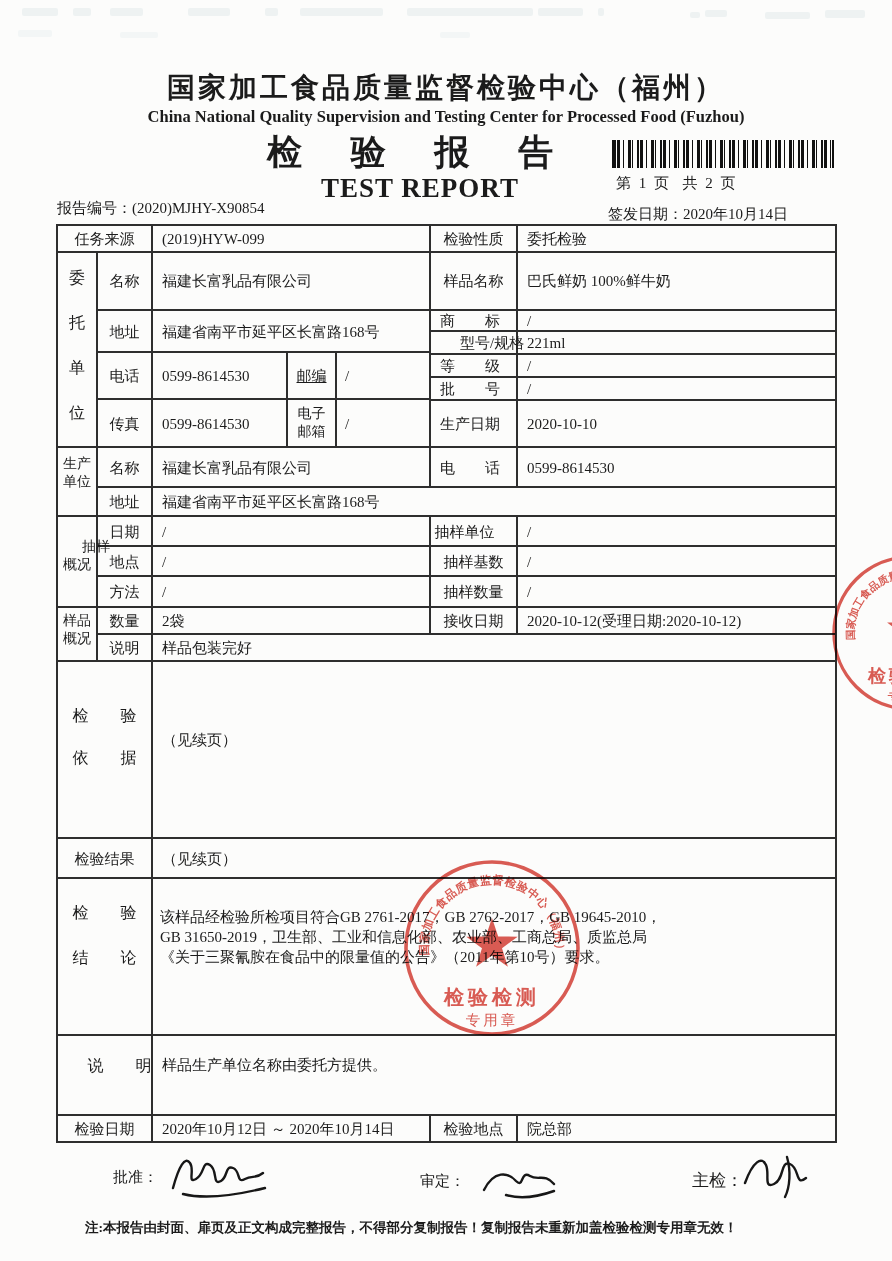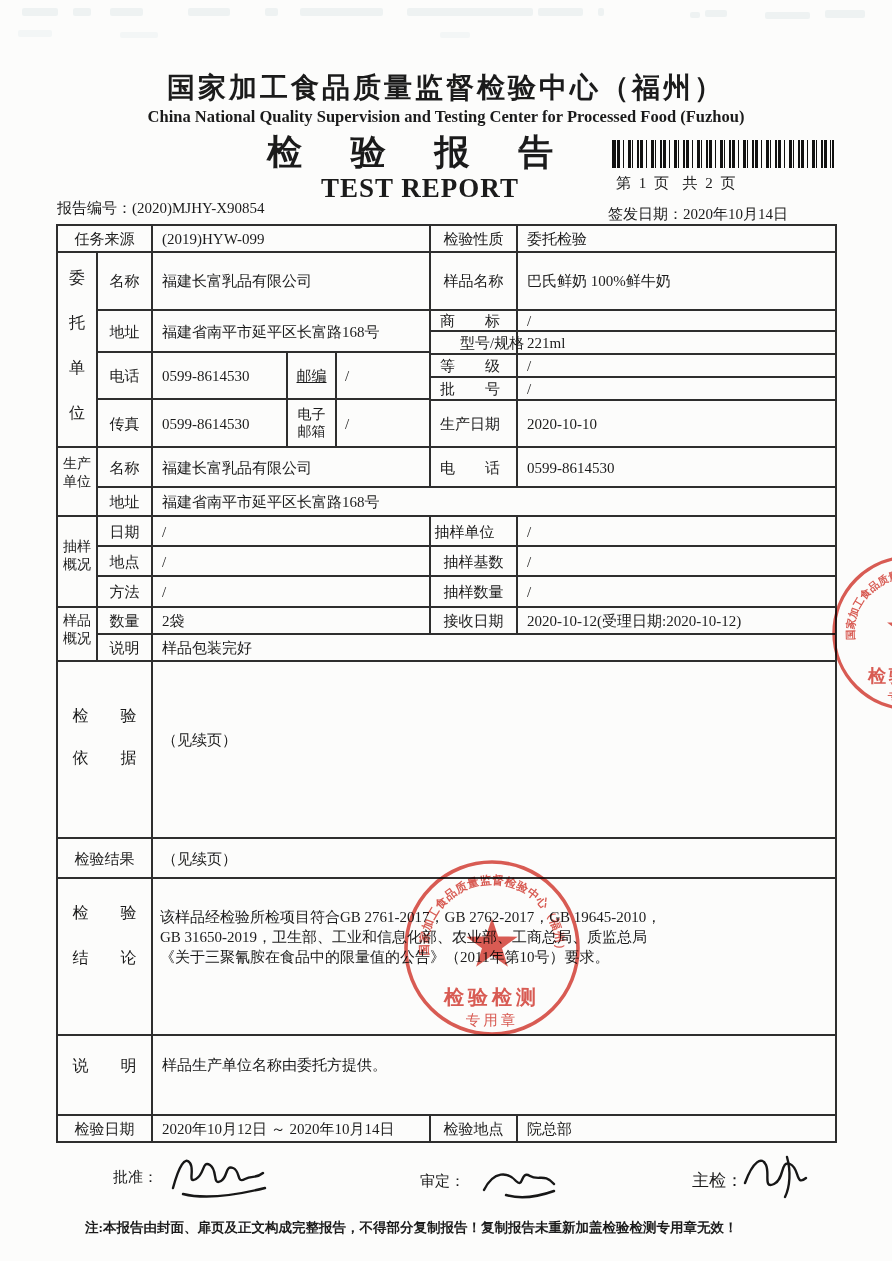--- a/index.html
+++ b/index.html
@@ -110,21 +110,21 @@
   <div class="t ct" style="left:97px;top:272px;width:55px;">名称</div>
   <div class="t" style="left:162px;top:272px;">福建长富乳品有限公司</div>
   <div class="t ct" style="left:97px;top:323px;width:55px;">地址</div>
   <div class="t" style="left:162px;top:323px;">福建省南平市延平区长富路168号</div>
   <div class="t ct" style="left:97px;top:367px;width:55px;">电话</div>
   <div class="t" style="left:162px;top:367px;">0599-8614530</div>
   <div class="t ct" style="left:287px;top:367px;width:49px;text-decoration:underline;">邮编</div>
   <div class="t" style="left:345px;top:367px;">/</div>
   <div class="t ct" style="left:97px;top:415px;width:55px;">传真</div>
   <div class="t" style="left:162px;top:415px;">0599-8614530</div>
-  <div class="t ct" style="left:287px;top:406px;width:49px;font-size:14px;">电子</div>
+  <div class="t ct" style="left:287px;top:406px;width:49px;font-size:14px;font-family:Liberation Mono, monospace;">电子</div>
   <div class="t ct" style="left:287px;top:423px;width:49px;font-size:14px;">邮箱</div>
   <div class="t" style="left:345px;top:415px;">/</div>
 
   <div class="t ct" style="left:430px;top:272px;width:87px;">样品名称</div>
   <div class="t" style="left:527px;top:272px;">巴氏鲜奶 100%鲜牛奶</div>
   <div class="t" style="left:440px;top:312px;">商　　标</div>
   <div class="t" style="left:527px;top:312px;">/</div>
   <div class="t" style="left:440px;top:334px;margin-left:20px;">型号/规格</div>
   <div class="t" style="left:527px;top:334px;">221ml</div>
   <div class="t" style="left:440px;top:357px;">等　　级</div>
@@ -136,21 +136,21 @@
 
   <div class="t ct" style="left:57px;top:455px;width:40px;font-size:14px;text-align:center;">生产</div>
   <div class="t ct" style="left:57px;top:473px;width:40px;font-size:14px;">单位</div>
   <div class="t ct" style="left:97px;top:459px;width:55px;">名称</div>
   <div class="t" style="left:162px;top:459px;">福建长富乳品有限公司</div>
   <div class="t" style="left:440px;top:459px;">电　　话</div>
   <div class="t" style="left:527px;top:459px;">0599-8614530</div>
   <div class="t ct" style="left:97px;top:493px;width:55px;">地址</div>
   <div class="t" style="left:162px;top:493px;">福建省南平市延平区长富路168号</div>
 
-  <div class="t ct" style="left:57px;top:538px;width:40px;font-size:14px;">抽样</div>
+  <div class="t ct" style="left:57px;top:538px;width:40px;font-size:14px;padding-left:19px;">抽样</div>
   <div class="t ct" style="left:57px;top:556px;width:40px;font-size:14px;">概况</div>
   <div class="t ct" style="left:97px;top:523px;width:55px;">日期</div>
   <div class="t" style="left:162px;top:523px;">/</div>
   <div class="t ct" style="left:430px;top:523px;width:69px;">抽样单位</div>
   <div class="t" style="left:527px;top:523px;">/</div>
   <div class="t ct" style="left:97px;top:553px;width:55px;">地点</div>
   <div class="t" style="left:162px;top:553px;">/</div>
   <div class="t ct" style="left:430px;top:553px;width:87px;">抽样基数</div>
   <div class="t" style="left:527px;top:553px;">/</div>
   <div class="t ct" style="left:97px;top:583px;width:55px;">方法</div>
@@ -173,21 +173,21 @@
 
   <div class="t ct" style="left:57px;top:850px;width:95px;">检验结果</div>
   <div class="t" style="left:162px;top:850px;">（见续页）</div>
 
   <div class="t ct" style="left:57px;top:903px;width:95px;font-size:16px;">检　　验</div>
   <div class="t ct" style="left:57px;top:948px;width:95px;font-size:16px;">结　　论</div>
   <div class="t" style="left:160px;top:908px;">该样品经检验所检项目符合GB 2761-2017，GB 2762-2017，GB 19645-2010，</div>
   <div class="t" style="left:160px;top:928px;">GB 31650-2019，卫生部、工业和信息化部、农业部、工商总局、质监总局</div>
   <div class="t" style="left:160px;top:948px;">《关于三聚氰胺在食品中的限量值的公告》（2011年第10号）要求。</div>
 
-  <div class="t ct" style="left:57px;top:1056px;width:95px;font-size:16px;">说　　明</div>
+  <div class="t ct" style="left:57px;top:1056px;width:95px;font-size:16px;padding-left:15px;">说　　明</div>
   <div class="t" style="left:162px;top:1056px;">样品生产单位名称由委托方提供。</div>
 
   <div class="t ct" style="left:57px;top:1120px;width:95px;">检验日期</div>
   <div class="t" style="left:162px;top:1120px;">2020年10月12日 ～ 2020年10月14日</div>
   <div class="t ct" style="left:430px;top:1120px;width:87px;">检验地点</div>
   <div class="t" style="left:527px;top:1120px;">院总部</div>
 
   <div class="t" style="left:113px;top:1168px;font-size:15px;">批准：</div>
   <svg class="sig" style="left:165px;top:1148px;" width="110" height="58">
     <path d="M8,40 C14,18 20,8 25,15 C30,22 22,36 31,31 C40,26 37,12 45,17 C53,22 47,38 56,33 C63,29 60,17 68,20 C76,23 71,36 80,31 C87,27 91,31 98,25"></path>

